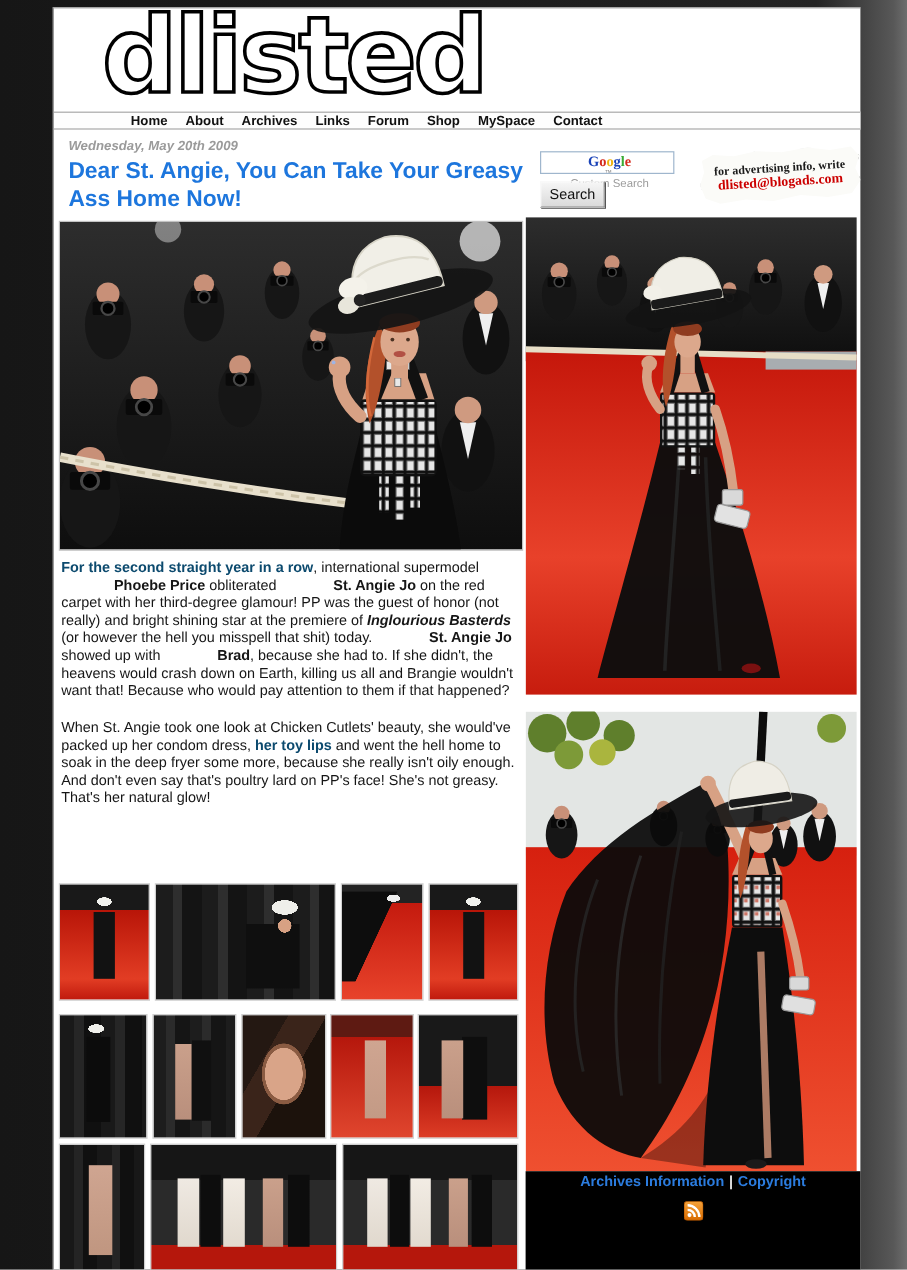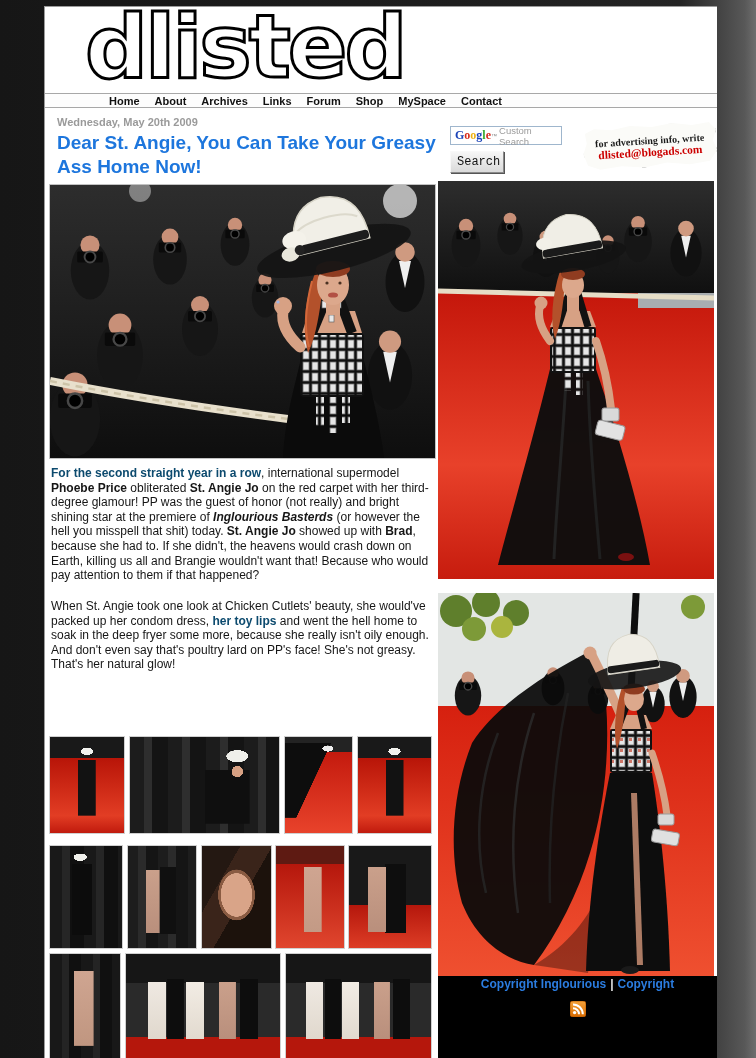--- a/index.html
+++ b/index.html
@@ -14,28 +14,28 @@
         border-left:1px solid #9b9b9b;border-top:1px solid #9b9b9b;}
   
   .logo{position:absolute;left:40px;top:-12px;font-family:"DejaVu Sans", sans-serif;
         font-size:88px;font-weight:bold;letter-spacing:-3px;color:#ffffff;
         -webkit-text-stroke:3px #000;text-stroke:3px #000;}
   .navbar{position:absolute;left:0;top:86px;width:672px;height:15px;background:#fdfdfd;
           border-top:1px solid #a8a8a8;border-bottom:1px solid #a8a8a8;
           display:flex;align-items:center;padding-left:64px;box-sizing:border-box;gap:15px;}
   .navbar a{font-size:11px;font-weight:bold;color:#111;text-decoration:none;}
   
-  .date{position:absolute;left:12px;top:109px;font-size:11px;font-weight:bold;color:#9a9a9a;}
+  .date{position:absolute;left:12px;top:109px;font-size:11px;font-weight:bold;color:#9a9a9a;font-style:italic;}
   .headline{position:absolute;left:12px;top:124px;width:392px;font-size:19px;line-height:24px;
             font-weight:bold;color:#1d76dd;}
   .main-photo{position:absolute;left:4px;top:177px;width:385px;height:273px;border:1px solid #c2c2c2;}
   .para{position:absolute;left:6px;width:384px;font-size:12px;line-height:14.6px;color:#161616;}
   .p1{top:459px;} .p2{top:592px;} .p3{top:701px;}
   .seg-plain{} 
-  .seg-bold{font-weight:bold;}
+  .seg-bold{font-weight:bold;margin-left:44px;}
   .seg-bold-italic{font-weight:bold;font-style:italic;}
   .seg-link-bold{font-weight:bold;color:#0c4a6e;}
   
   .thumb{position:absolute;border:1px solid #d0d0d0;box-sizing:border-box;}
   
   .k-redfig{background:
     radial-gradient(ellipse 10px 6px at 50% 15%, #f2f2ee 0 60%, rgba(0,0,0,0) 61%),
     linear-gradient(#121212,#121212) 50% 58%/24% 58% no-repeat,
     linear-gradient(180deg,#191919 0 22%, #b81508 22%, #e23d24 82%, #c01a0d 100%);}
   .k-dark{background:
@@ -70,28 +70,28 @@
     repeating-linear-gradient(90deg,#181818 0 12px,#242424 12px 19px,#101010 19px 31px);}
   .k-group{background:
     linear-gradient(#efe9e2,#e0d8cd) 16% 60%/12% 55% no-repeat,
     linear-gradient(#f2ece4,#e2dacf) 44% 60%/12% 55% no-repeat,
     linear-gradient(#caa08b,#b98f7c) 68% 60%/11% 55% no-repeat,
     linear-gradient(#0d0d0d,#0d0d0d) 30% 58%/11% 58% no-repeat,
     linear-gradient(#0d0d0d,#0d0d0d) 84% 58%/12% 58% no-repeat,
     linear-gradient(180deg,#161616 0 28%, #2a2a2a 28% 80%, #b5170c 80%);}
   
   .search-box{position:absolute;left:405px;top:119px;width:112px;height:19px;background:#fff;
-              border:1px solid #9fb6cd;display:flex;align-items:center;padding-left:4px;box-sizing:border-box;}
+              border:1px solid #9fb6cd;display:flex;align-items:center;padding-left:4px;box-sizing:border-box;flex-direction:column;}
   .gword{font-family:"Liberation Serif", serif;font-weight:bold;font-size:12px;letter-spacing:0;}
   .gtm{font-size:6px;color:#8a8a8a;vertical-align:top;margin:0 2px 0 0;}
   .gwatermark{font-size:9.5px;color:#9b9b9b;}
   .search-btn{position:absolute;left:405px;top:144px;width:54px;height:22px;
               background:linear-gradient(#f6f6f6,#dadada);border:1px solid #8a8a8a;
               border-top-color:#f8f8f8;border-left-color:#f8f8f8;box-shadow:1px 1px 0 #555;
-              font-size:12px;color:#111;font-family:Liberation Mono, monospace;}
+              font-size:12px;color:#111;font-family:Liberation Sans, sans-serif;}
   .ad-badge{position:absolute;left:538px;top:117px;width:134px;height:44px;background:#fbfbf8;
             transform:rotate(-3.5deg);box-shadow:2px 3px 4px rgba(0,0,0,.55);
             clip-path:polygon(2% 14%,9% 4%,22% 9%,36% 2%,52% 7%,68% 1%,82% 8%,95% 4%,100% 22%,97% 45%,100% 68%,94% 92%,79% 97%,62% 90%,45% 98%,28% 92%,12% 97%,3% 86%,0 60%,3% 36%);
             display:flex;flex-direction:column;align-items:center;justify-content:center;}
   .ad-line1{font-family:"Liberation Serif", serif;font-weight:bold;font-size:10px;color:#1b1b1b;}
   .ad-line2{font-family:"Liberation Serif", serif;font-weight:bold;font-size:11.5px;color:#cc0000;}
   .photo-right{position:absolute;left:393px;width:276px;border:0;}
   .pr1{top:174px;height:398px;}
   .pr2{top:586px;height:383px;}
   .right-footer{position:absolute;left:393px;top:969px;width:279px;height:83px;background:#000;
@@ -334,21 +334,21 @@
           <ellipse cx="196" cy="82" rx="47" ry="13" fill="#141414" opacity="0.9"></ellipse>
           <path d="M170,78 C170,54 178,43 196,41 C214,43 222,54 222,78 Z" fill="#efede5" stroke="#d6d3c6"></path>
           <rect x="170" y="70" width="52" height="7" rx="3" fill="#1a1a1a"></rect>
         </g>
         <ellipse cx="192" cy="377" rx="9" ry="4" fill="#1a1a1a"></ellipse>
       </svg>
     </div>
 
     <div class="right-footer">
       <div class="foot-line2">
-        <a href="#">Copyright Inglourious</a><span class="foot-sep">|</span><a href="#">Copyright</a>
+        <a href="#">Archives Information</a><span class="foot-sep">|</span><a href="#">Copyright</a>
       </div>
       <span class="rss-wrap">
         <svg viewBox="0 0 16 16" width="16" height="16">
           <defs>
               <linearGradient id="grss" x1="0" y1="0" x2="0" y2="1">
             <stop offset="0" stop-color="#f5a33b"></stop>
                 <stop offset="1" stop-color="#d86b00"></stop>
           </linearGradient>
             </defs>
           <rect width="16" height="16" rx="3" fill="url(#grss)" stroke="#b35600" stroke-width="0.8"></rect>

